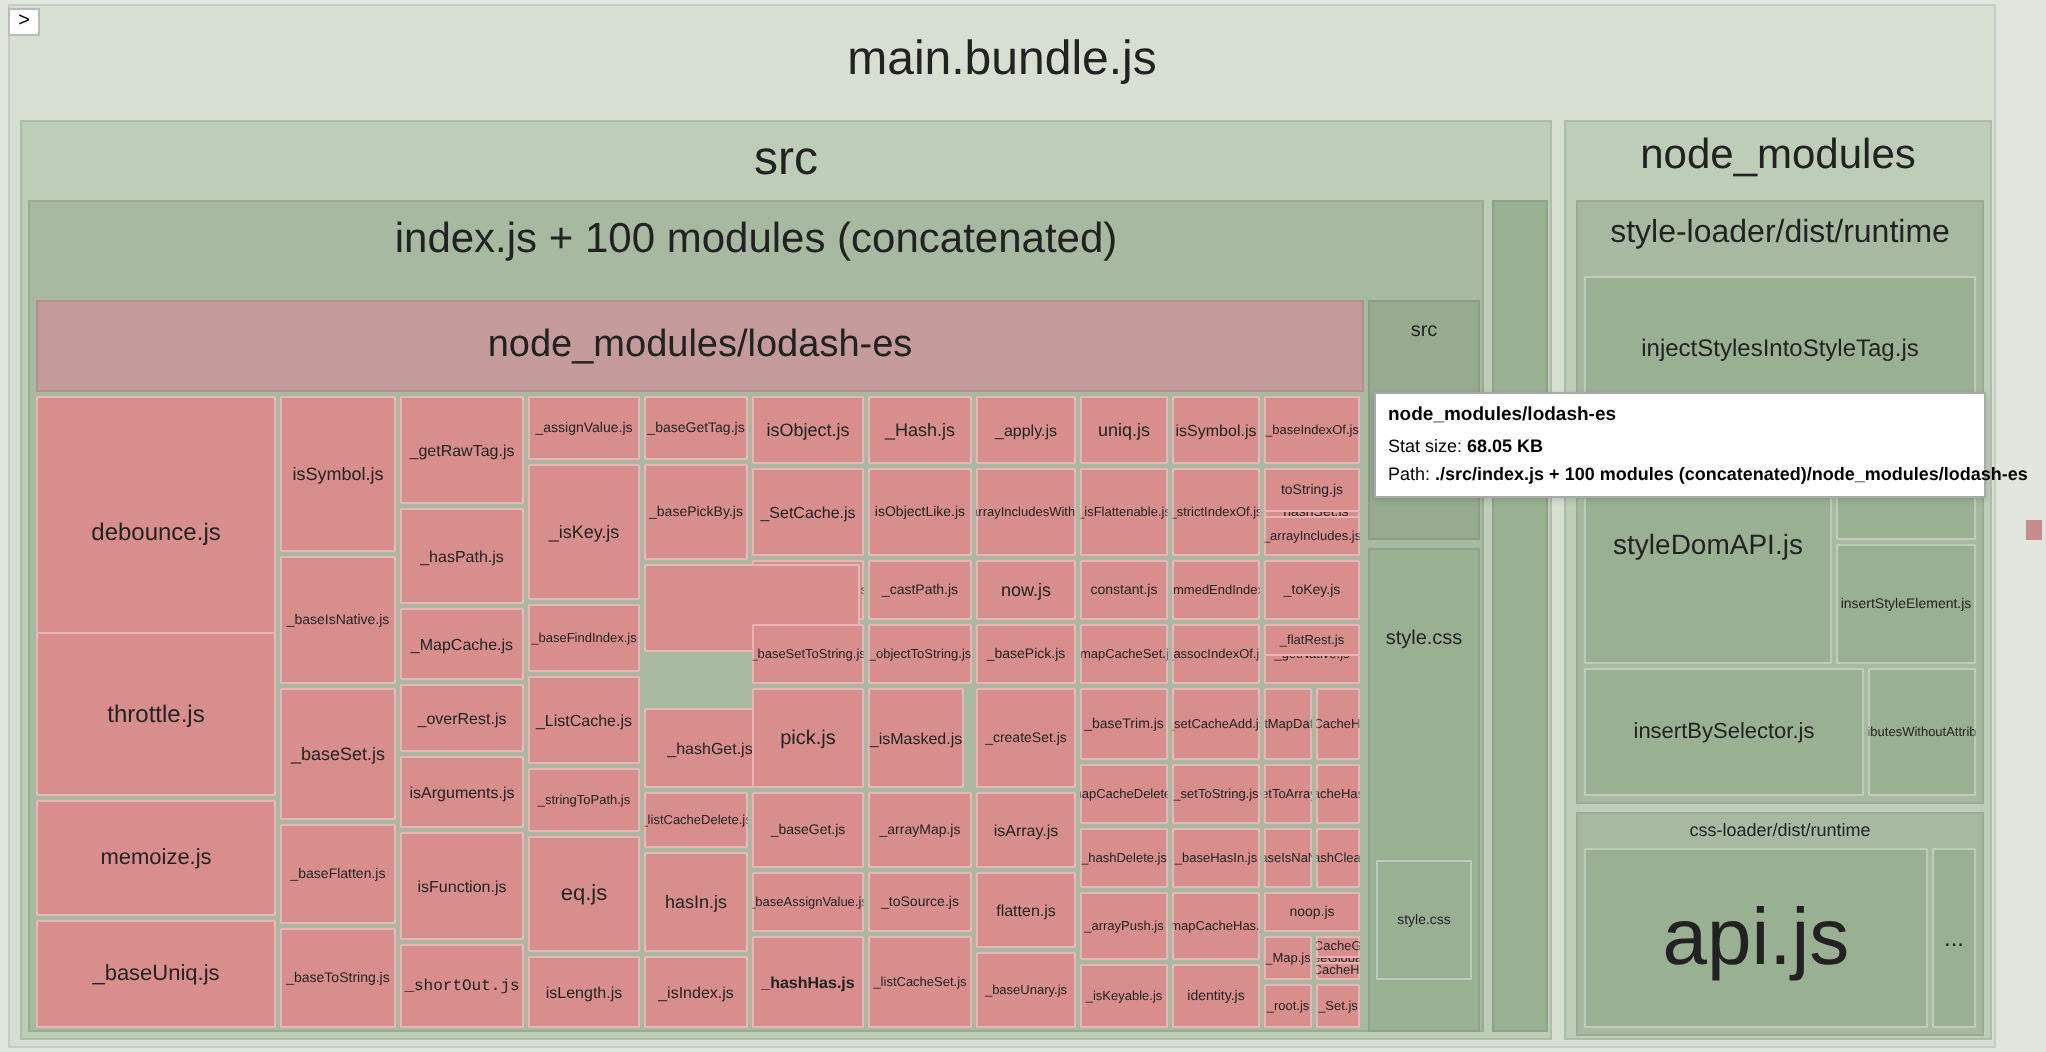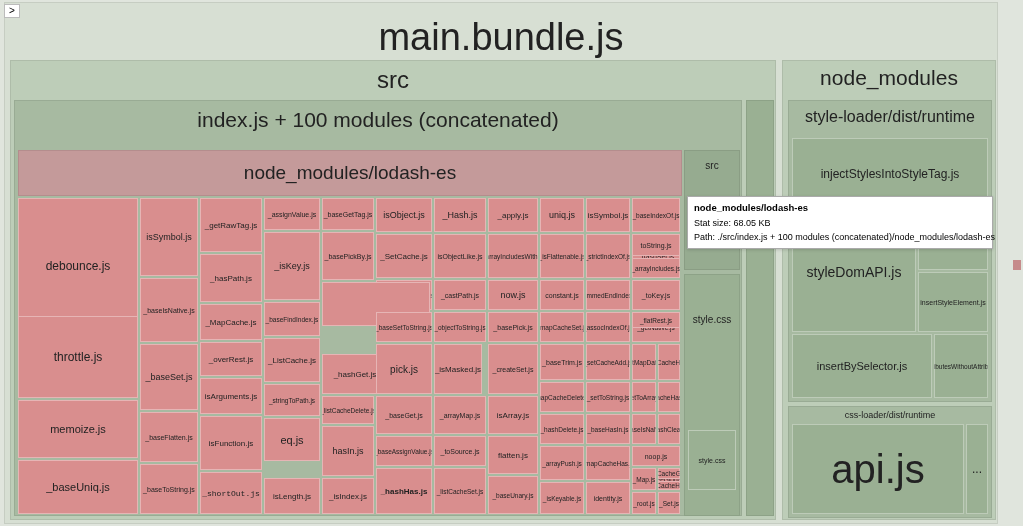--- a/index.html
+++ b/index.html
@@ -45,42 +45,42 @@
     border: 1px solid #aaa;
     font-size: 9px;
     padding: 4px 6px;
     line-height: 1.5;
     z-index: 100;
     box-shadow: 0 1px 3px rgba(0,0,0,0.15);
     text-align: left;
   }
   .tooltip .tt-title { font-weight: bold; font-size: 9.5px; display:block; margin-bottom:2px;}
   .tooltip .tt-row { white-space: nowrap; }
-  .tooltip b { font-weight: normal; }
+  .tooltip b { font-weight: bold; }
 
   
   .stroke-light { outline: 1px solid rgba(255,255,255,0.35); outline-offset: -1px; }
   .stroke-dark  { outline: 1px solid rgba(0,0,0,0.08); outline-offset: -1px; }
 
   .c-root   { background: #d7dfd3; }
   .c-src    { background: #bdcdb8; }
   .c-concat { background: #a7baa1; }
   .c-lodash-hdr { background: #c49a9a; } 
   .c-srcnest { background: #96ab90; }
   .c-red    { background: #d98e8e; }
   .c-red2   { background: #d78b8b; }
   .c-green2 { background: #9ab093; }
   .c-node   { background: #bdcdb8; }
   .c-runtime{ background: #a7baa1; }
   .c-run2   { background: #9ab093; }
   .c-cssldr { background: #a7baa1; }
   .c-api    { background: #9ab093; }
   .c-ell    { background: #9ab093; }
 
-  .fs-title { font-size: 38px; font-weight: 400; }
+  .fs-title { font-size: 24px; font-weight: 400; }
   .fs-h1    { font-size: 24px; }
   .fs-h2    { font-size: 21px; }
   .fs-h3    { font-size: 19px; }
   .fs-api   { font-size: 40px; }
   .fs-12    { font-size: 12px; }
   .fs-11    { font-size: 11px; }
   .fs-10    { font-size: 10px; }
   .fs-9     { font-size: 9px; }
   .fs-8     { font-size: 8px; }
   .fs-7     { font-size: 7px; }
@@ -185,21 +185,21 @@
     </div>
   <div class="block c-red stroke-light" style="left:264px;top:302px;width:56px;height:34px;">
       <span class="label fs-6">_baseFindIndex.js</span>
     </div>
   <div class="block c-red stroke-light" style="left:264px;top:338px;width:56px;height:44px;">
       <span class="label fs-8">_ListCache.js</span>
     </div>
   <div class="block c-red stroke-light" style="left:264px;top:384px;width:56px;height:32px;">
       <span class="label fs-6">_stringToPath.js</span>
     </div>
-  <div class="block c-red stroke-light" style="left:264px;top:418px;width:56px;height:43px;">
+  <div class="block c-red stroke-light" style="left:264px;top:418px;width:56px;height:58px;">
       <span class="label fs-11">eq.js</span>
     </div>
   <div class="block c-red stroke-light" style="left:264px;top:478px;width:56px;height:36px;">
       <span class="label fs-8">isLength.js</span>
     </div>
 
   <div class="block c-red stroke-light" style="left:322px;top:198px;width:52px;height:32px;">
       <span class="label fs-7">_baseGetTag.js</span>
     </div>
   <div class="block c-red stroke-light" style="left:322px;top:232px;width:52px;height:48px;">

